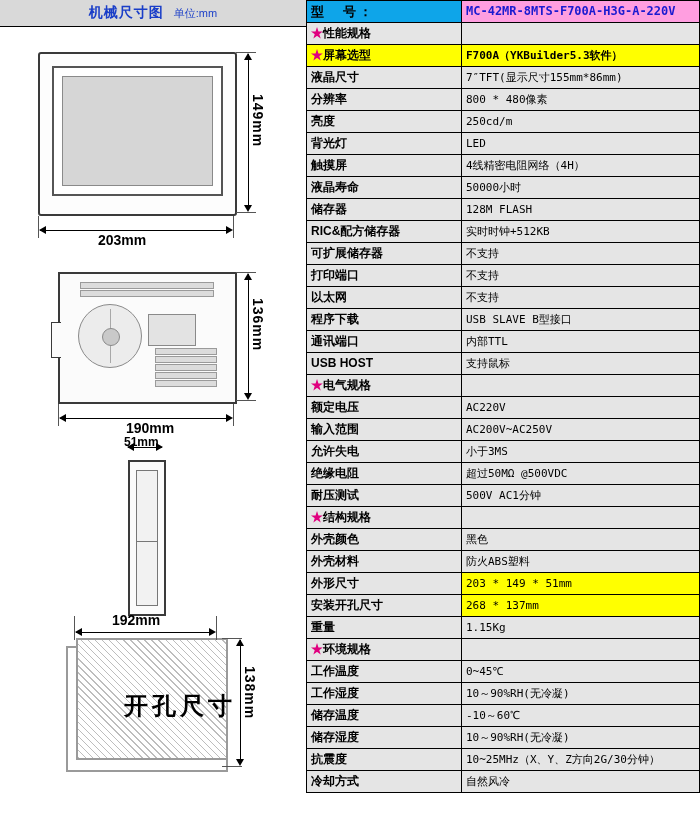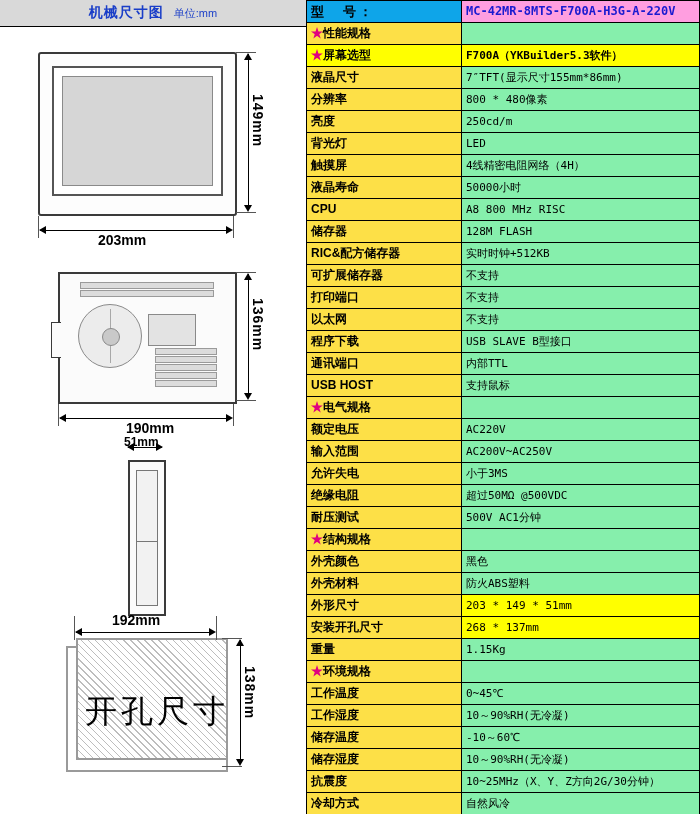--- a/index.html
+++ b/index.html
@@ -199,23 +199,23 @@
     position: absolute;
     left: 0; top: 0; right: 0; bottom: 0;
     background: repeating-linear-gradient(45deg,
         #bdbdbd 0px, #bdbdbd 1px, transparent 1px, transparent 5px);
   }
   .cutout-label {
     position: absolute;
     left: 0;
     top: 50px;
     width: 158px;
-    text-align: center;
-    font-size: 32px;
-    font-weight: normal;
+    text-align: right;
+    font-size: 24px;
+    font-weight: bold;
     letter-spacing: 4px;
     color: #000;
   }
 
   
   .dim-text {
     position: absolute;
     font-weight: bold;
     font-size: 14px;
     color: #000;
@@ -263,24 +263,24 @@
   .spec-table td {
     border: 1px solid #000;
     padding: 1px 4px;
     height: 19px;
     vertical-align: middle;
     line-height: 15px;
   }
   .spec-table td.label {
     width: 146px;
     font-weight: bold;
-    background: #fde047;
+    background: #e5e5e5;
   }
   .spec-table td.value {
-    background: #86efac;
+    background: #e5e5e5;
     font-family: "DejaVu Sans Mono", monospace;
     font-size: 11px;
   }
   tr.model td.label {
     background: #0ea5e9;
     font-weight: bold;
     letter-spacing: 3px;
     font-size: 13px;
   }
   tr.model td.value {
@@ -425,24 +425,20 @@
         </tr>
         <tr>
           <td class="label">触摸屏</td>
           <td class="value">4线精密电阻网络（4H）</td>
         </tr>
         <tr>
           <td class="label">液晶寿命</td>
           <td class="value">50000小时</td>
         </tr>
         <tr>
-          <td class="label">CPU</td>
-          <td class="value">A8 800 MHz RISC</td>
-        </tr>
-        <tr>
           <td class="label">储存器</td>
           <td class="value">128M FLASH</td>
         </tr>
         <tr>
           <td class="label">RIC&amp;配方储存器</td>
           <td class="value">实时时钟+512KB</td>
         </tr>
         <tr>
           <td class="label">可扩展储存器</td>
           <td class="value">不支持</td>

